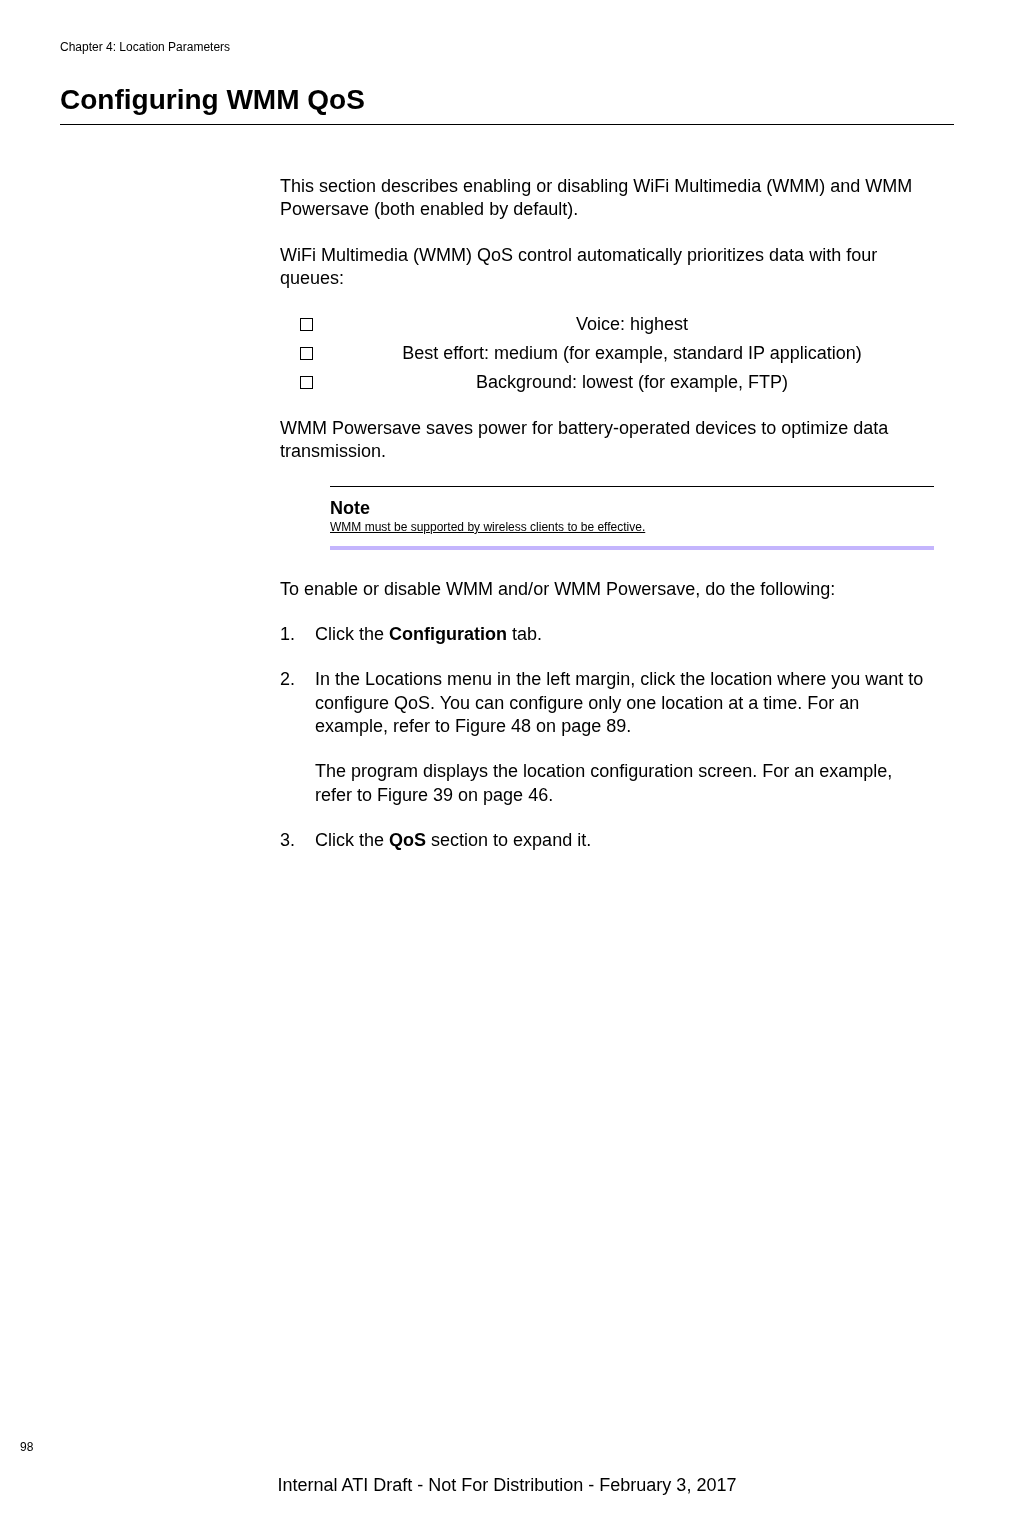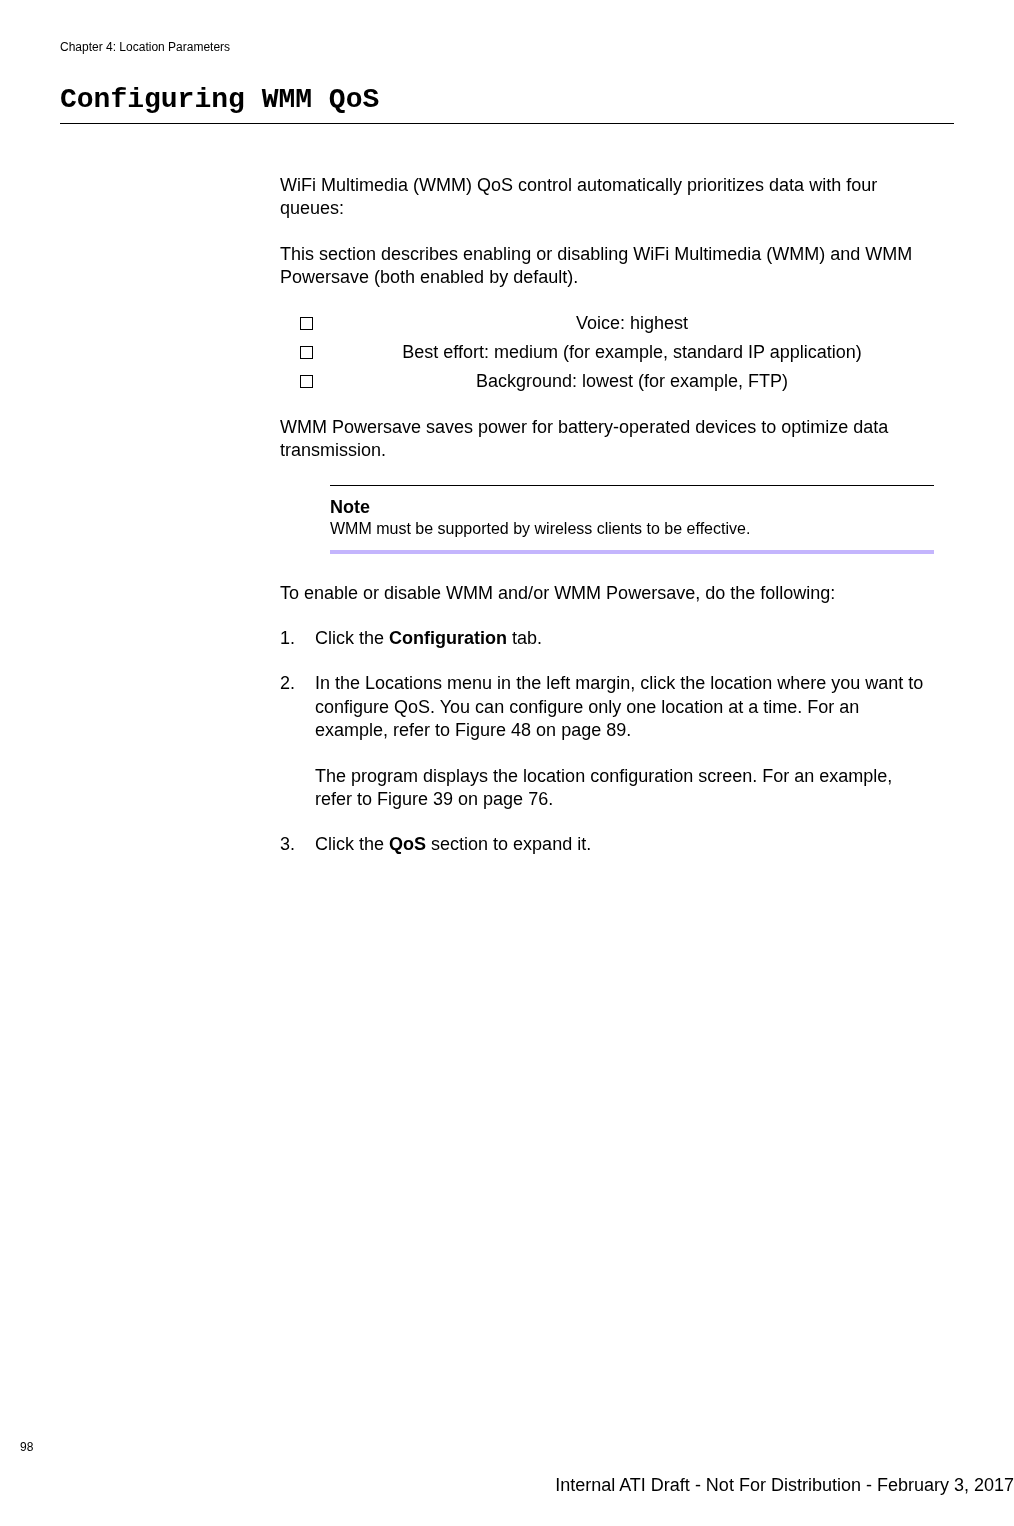--- a/index.html
+++ b/index.html
@@ -19,21 +19,21 @@
     }
     
     .chapter-header {
       font-size: 12px;
       margin-bottom: 30px;
     }
     
     .section-title {
       font-size: 28px;
       font-weight: bold;
-      font-family: Liberation Mono, monospace;
+      font-family: Liberation Sans, sans-serif;
       margin-bottom: 8px;
     }
     
     .title-rule {
       border: none;
       border-top: 1.5px solid #000;
       margin-bottom: 50px;
     }
     
     .content-block {
@@ -76,21 +76,22 @@
       border-top: 1px solid #000;
       border-bottom: 4px solid #c4b5fd;
     }
     
     .note-title {
       font-weight: bold;
       font-size: 18px;
     }
     
     .note-text {
-      font-size: 16px;
+      font-size: 12px;
+      text-decoration: underline;
     }
     
     .ordered-list {
       list-style: none;
       counter-reset: step;
     }
     
     .ordered-list > li {
       counter-increment: step;
       position: relative;
@@ -118,37 +119,37 @@
       left: 20px;
       bottom: 72px;
       font-size: 12px;
     }
     
     .footer {
       position: absolute;
       bottom: 30px;
       left: 0;
       right: 0;
-      text-align: right;
+      text-align: center;
       font-size: 18px;
     }
   </style>
 </head>
 <body>
 
 <div class="chapter-header">Chapter 4: Location Parameters</div>
 
 <div class="section-title">Configuring WMM QoS</div>
 <hr class="title-rule">
 
 <div class="content-block">
 
+  <p class="para">This section describes enabling or disabling WiFi Multimedia (WMM) and WMM Powersave (both enabled by default).</p>
+
   <p class="para">WiFi Multimedia (WMM) QoS control automatically prioritizes data with four queues:</p>
-
-  <p class="para">This section describes enabling or disabling WiFi Multimedia (WMM) and WMM Powersave (both enabled by default).</p>
 
   <ul class="bullet-list">
     <li>Voice: highest</li>
     <li>Best effort: medium (for example, standard IP application)</li>
     <li>Background: lowest (for example, FTP)</li>
   </ul>
 
   <p class="para">WMM Powersave saves power for battery-operated devices to optimize data transmission.</p>
 
   <div class="note-box">
@@ -157,21 +158,21 @@
   </div>
 
   <p class="para">To enable or disable WMM and/or WMM Powersave, do the following:</p>
 
   <ol class="ordered-list">
     <li>
       <span>Click the </span><span class="bold">Configuration</span><span> tab.</span>
     </li>
     <li>
       <span>In the Locations menu in the left margin, click the location where you want to configure QoS. You can configure only one location at a time. For an example, refer to Figure 48 on page 89.</span>
-      <div class="sub-para">The program displays the location configuration screen. For an example, refer to Figure 39 on page 76.</div>
+      <div class="sub-para">The program displays the location configuration screen. For an example, refer to Figure 39 on page 46.</div>
     </li>
     <li>
       <span>Click the </span><span class="bold">QoS</span><span> section to expand it.</span>
     </li>
   </ol>
 
 </div>
 
 <div class="page-number">98</div>
 <div class="footer">Internal ATI Draft - Not For Distribution - February 3, 2017</div>

